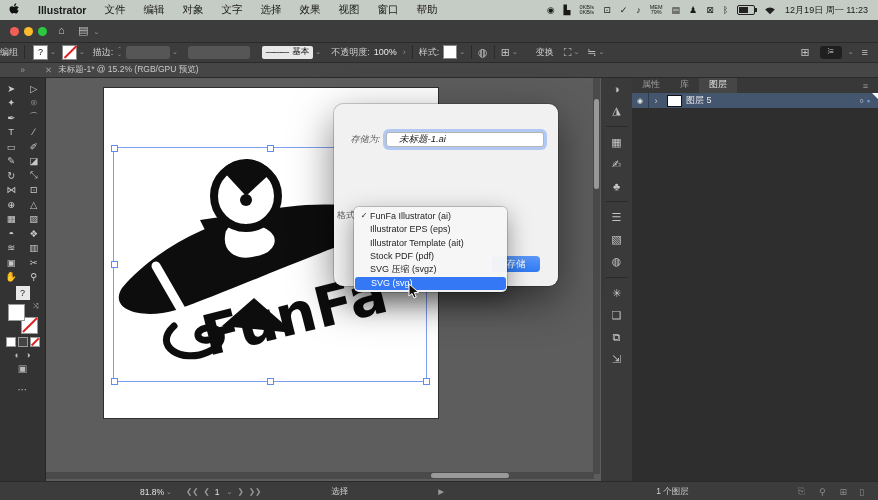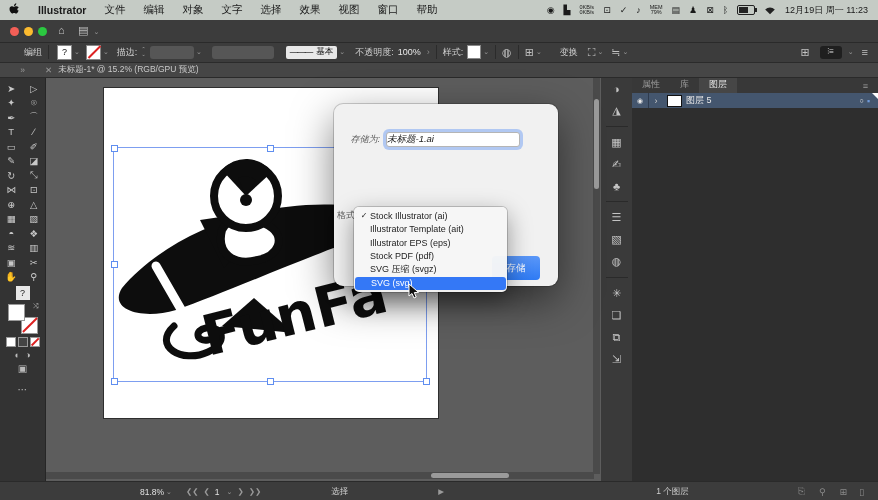--- a/index.html
+++ b/index.html
@@ -80,28 +80,28 @@
              display:flex;align-items:center;font-size:8.5px;color:#cfcfcf;z-index:20;}
   .snav{color:#9a9a9a;font-size:7.5px;}
   
   #dialog{left:334px;top:104px;width:224px;height:182px;background:#f1f1f1;border-radius:9px;
           box-shadow:0 14px 40px rgba(0,0,0,.5),0 0 0 1px rgba(0,0,0,.18);z-index:40;
           font-size:10px;color:#333;}
   #dialog .dtitle{text-align:center;font-weight:bold;font-size:10.5px;padding-top:9px;color:#3a3a3a;}
   .drow{position:absolute;left:0;width:100%;display:flex;align-items:center;font-style:italic;}
   .dlabel{width:46px;text-align:right;color:#5a5a5a;font-size:9px;flex:none;}
   #filename{margin-left:6px;width:132px;height:13px;background:#fff;border:1px solid #b5b5b5;border-radius:3px;
-            font-size:9.5px;padding:0 0;color:#1a1a1a;display:flex;align-items:center;
+            font-size:9.5px;padding:0 12px;color:#1a1a1a;display:flex;align-items:center;
             box-shadow:0 0 0 3px rgba(100,150,245,.45);}
   #tagsfield{margin-left:6px;width:140px;height:12px;border-bottom:1px solid #d6d6d6;}
   .folder{width:13px;height:10px;background:#45a5f5;border-radius:1.5px;position:relative;margin:0 5px 0 8px;}
   .folder::before{content:"";position:absolute;left:0;top:-2px;width:6px;height:2px;background:#45a5f5;border-radius:1px 1px 0 0;}
   .stepper{width:13px;height:15px;background:#3b7df7;border-radius:4px;color:#fff;display:flex;flex-direction:column;
            align-items:center;justify-content:center;font-size:5.5px;line-height:5px;margin-left:64px;}
-  #savebtn{position:absolute;left:158px;top:152px;width:48px;height:24px;border-radius:4px;color:#fff;
+  #savebtn{position:absolute;left:158px;top:152px;width:48px;height:16px;border-radius:4px;color:#fff;
            background:linear-gradient(#5a97f8,#2f7bf4);font-size:9.5px;display:flex;align-items:center;justify-content:center;}
   
   #formatmenu{left:354px;top:207px;width:153px;background:rgba(246,246,246,.97);border-radius:5px;
               box-shadow:0 8px 24px rgba(0,0,0,.4),0 0 0 1px rgba(0,0,0,.18);z-index:50;padding:2px 0;}
   .mrow{height:13.5px;display:flex;align-items:center;font-size:9px;color:#1d1d1d;padding:0 6px 0 4px;}
   .mcheck{width:12px;flex:none;font-size:8px;text-align:center;}
   .mrow.hl{background:#3478f6;color:#fff;border-radius:3px;margin:0 1px;}
   #formatlabel{left:337px;top:209px;font-size:9px;color:#5a5a5a;z-index:41;}
   #cursor{left:408px;top:283px;z-index:60;}
   .dim{color:#8a8a8a;}
@@ -165,21 +165,21 @@
 <div id="workspace" class="abs">
   <span>传统基本功能</span>
   <span class="chev">⌄</span>
 </div>
 <div id="searchbox" class="abs">
   <span>⚲</span>
   <span>搜索 Adobe Stock</span>
 </div>
 
 <div id="optionsbar" class="abs">
-  <span style="margin-left:24px;">编组</span>
+  <span style="margin-left:0;">编组</span>
   <span class="sep"></span>
   <span class="swatch" style="margin-left:2px;">
       <span>?</span>
     </span>
   <span class="chev">⌄</span>
   <span class="swatch noneslash" style="margin-left:6px;"></span>
   <span class="chev">⌄</span>
   <span style="margin-left:8px;">描边:</span>
   <span class="twoline" style="margin-left:4px;color:#9a9a9a;">
       <span>⌃</span>
@@ -386,32 +386,32 @@
     <span class="dlabel">存储为:</span>
     <span id="filename">未标题-1.ai</span>
   </div>
   <div id="savebtn">存储</div>
 </div>
 <span id="formatlabel" class="abs">格式:</span>
 
 <div id="formatmenu" class="abs">
   <div class="mrow">
     <span class="mcheck">✓</span>
-    <span>Stock Illustrator (ai)</span>
+    <span>FunFa Illustrator (ai)</span>
+  </div>
+  <div class="mrow">
+    <span class="mcheck"></span>
+    <span>Illustrator EPS (eps)</span>
   </div>
   <div class="mrow">
     <span class="mcheck"></span>
     <span>Illustrator Template (ait)</span>
   </div>
   <div class="mrow">
     <span class="mcheck"></span>
-    <span>Illustrator EPS (eps)</span>
-  </div>
-  <div class="mrow">
-    <span class="mcheck"></span>
     <span>Stock PDF (pdf)</span>
   </div>
   <div class="mrow">
     <span class="mcheck"></span>
     <span>SVG 压缩 (svgz)</span>
   </div>
   <div class="mrow hl">
     <span class="mcheck"></span>
     <span>SVG (svg)</span>
   </div>

